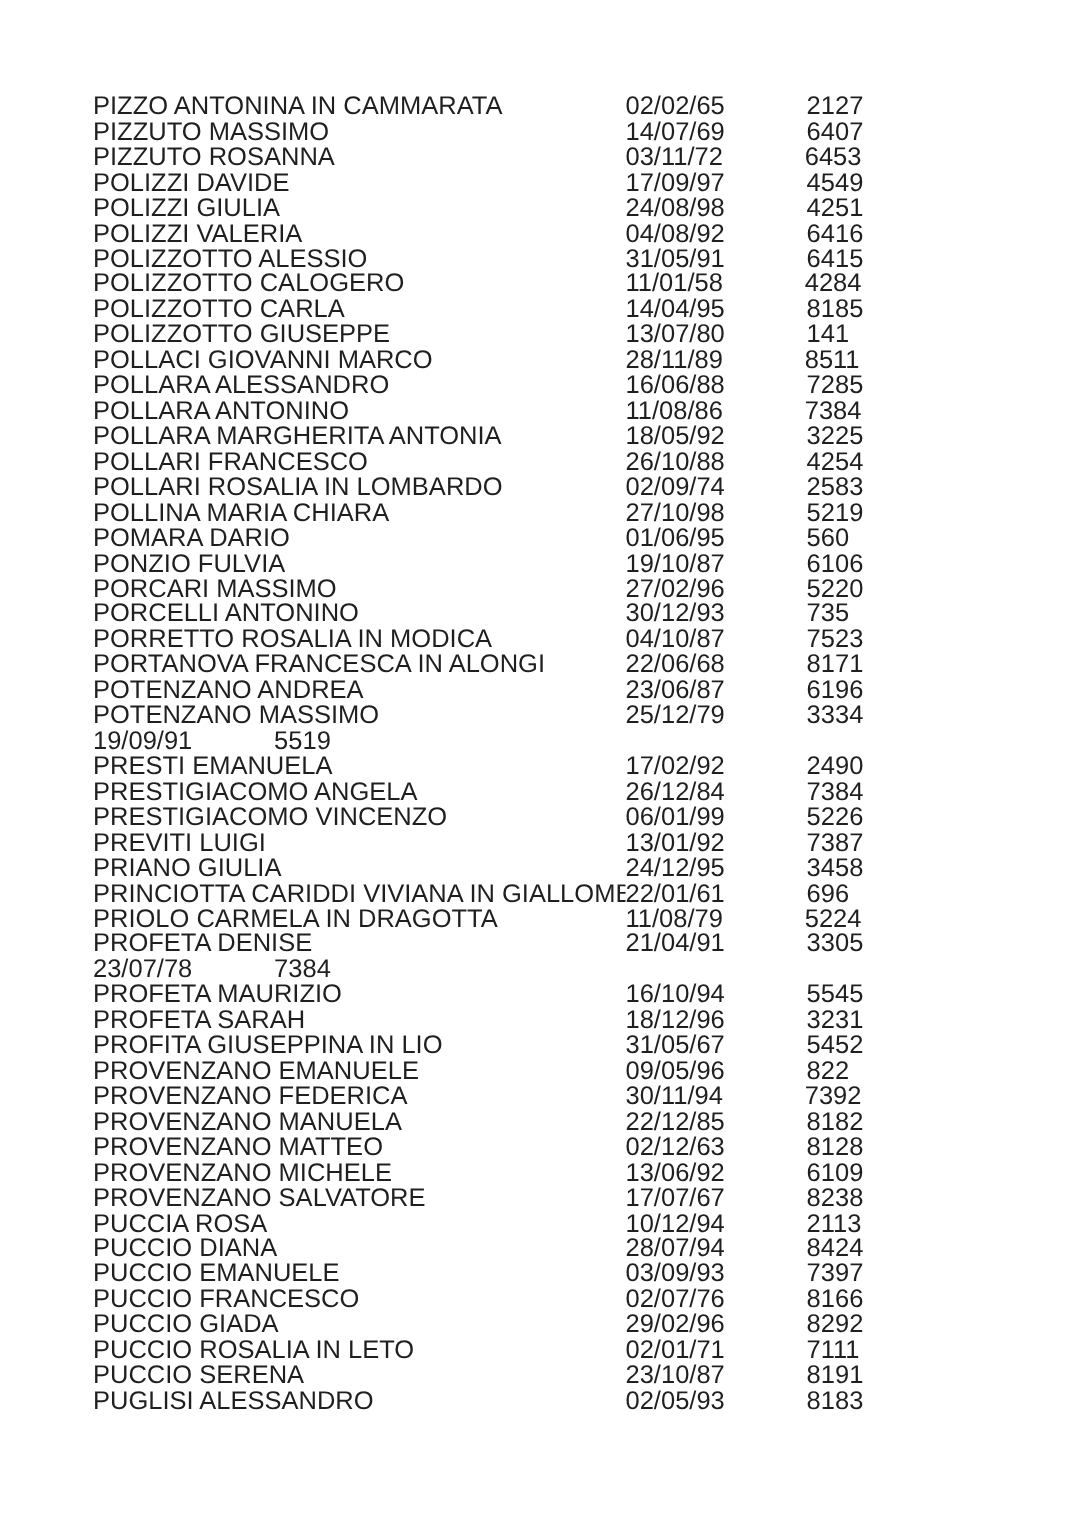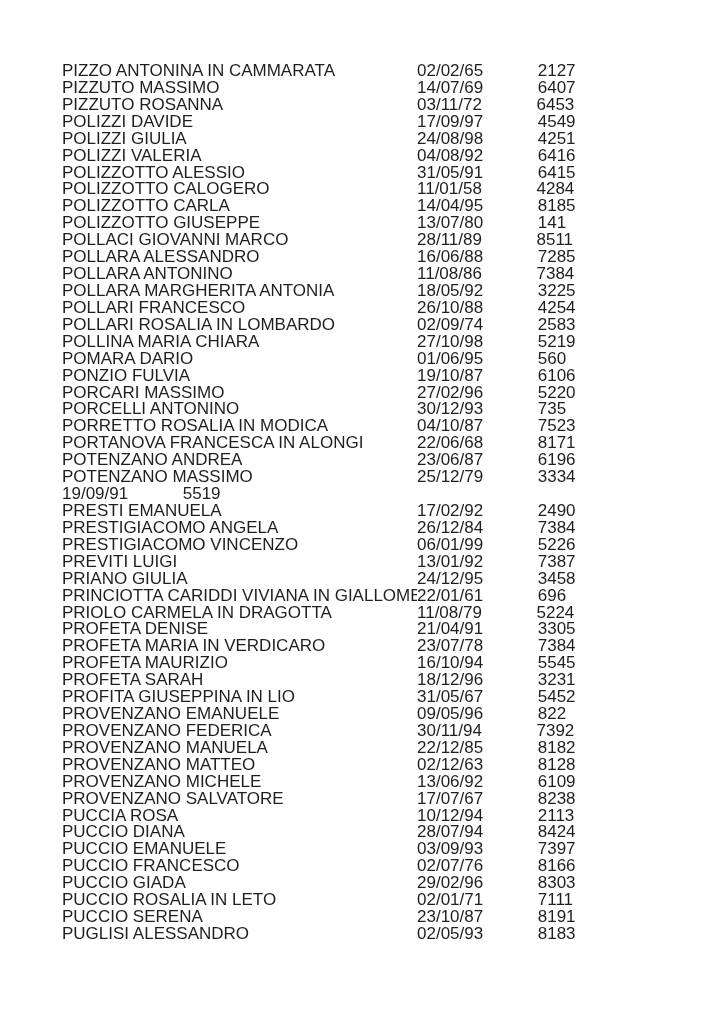--- a/index.html
+++ b/index.html
@@ -284,21 +284,20 @@
   </div>
 
   <div class="row">
     <span class="col-name">PROFETA DENISE</span>
     <span class="col-date">21/04/91</span>
     <span class="col-digit">3</span>
     <span class="col-value">305</span>
   </div>
 
   <div class="row">
-    <span class="col-name">PROFETA MARIA IN VERDICARO</span>
     <span class="col-date">23/07/78</span>
     <span class="col-digit">7</span>
     <span class="col-value">384</span>
   </div>
 
   <div class="row">
     <span class="col-name">PROFETA MAURIZIO</span>
     <span class="col-date">16/10/94</span>
     <span class="col-digit">5</span>
     <span class="col-value">545</span>
@@ -385,21 +384,21 @@
     <span class="col-name">PUCCIO FRANCESCO</span>
     <span class="col-date">02/07/76</span>
     <span class="col-digit">8</span>
     <span class="col-value">166</span>
   </div>
 
   <div class="row">
     <span class="col-name">PUCCIO GIADA</span>
     <span class="col-date">29/02/96</span>
     <span class="col-digit">8</span>
-    <span class="col-value">303</span>
+    <span class="col-value">292</span>
   </div>
 
   <div class="row">
     <span class="col-name">PUCCIO ROSALIA IN LETO</span>
     <span class="col-date">02/01/71</span>
     <span class="col-digit">7</span>
     <span class="col-value">111</span>
   </div>
 
   <div class="row">

